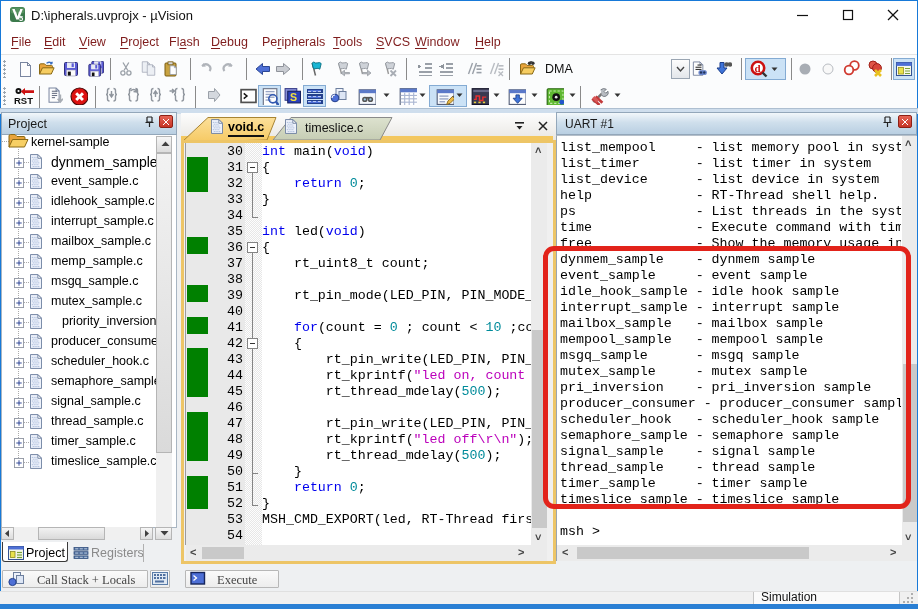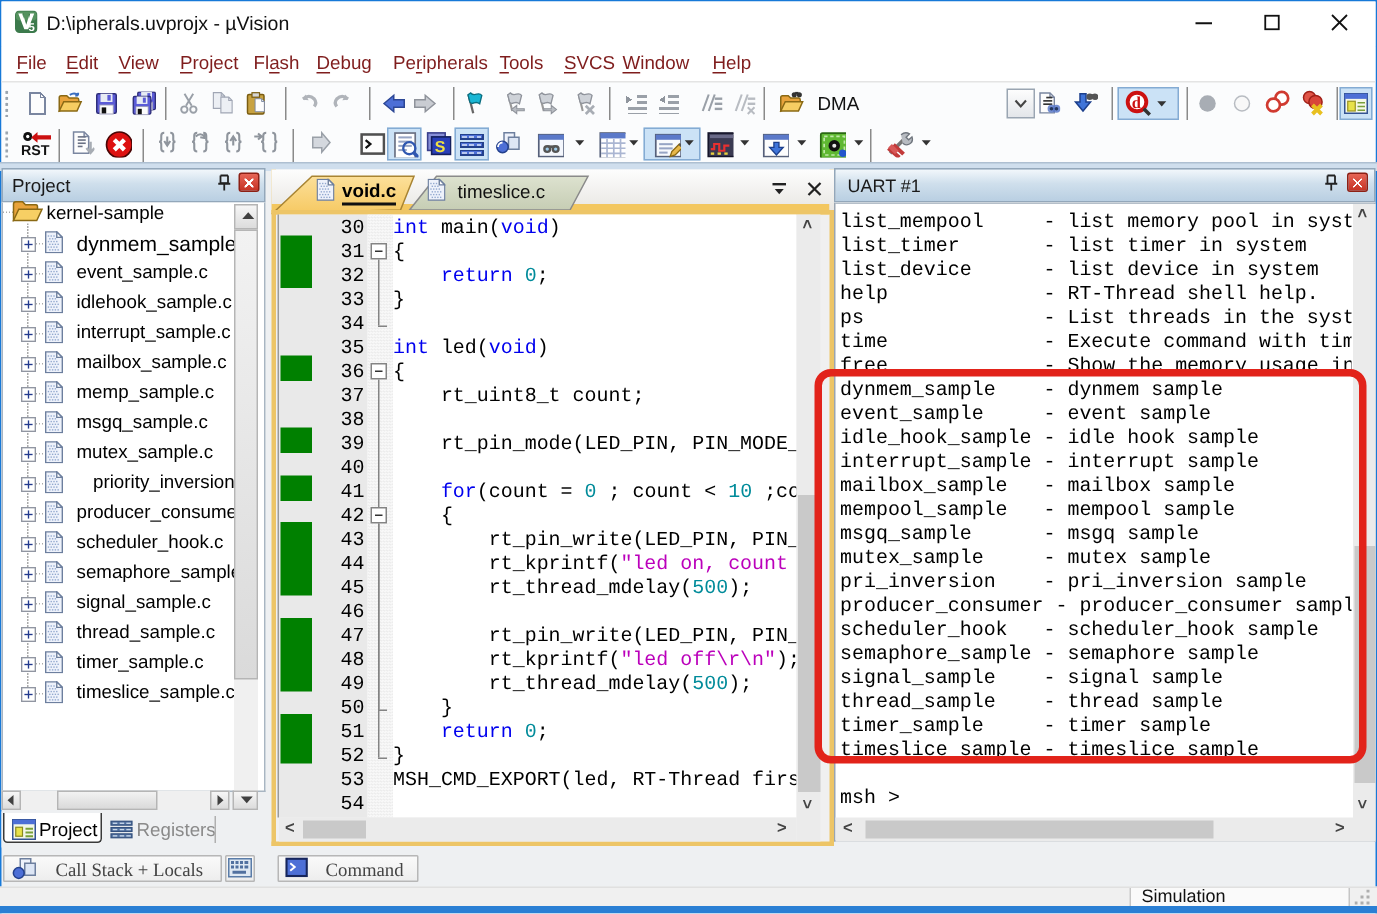--- a/index.html
+++ b/index.html
@@ -1584,21 +1584,21 @@
         <rect x="11" y="3" width="2.5" height="2"></rect>
         <rect x="2" y="6" width="2" height="2"></rect>
         <rect x="5" y="6" width="2" height="2"></rect>
         <rect x="8" y="6" width="2" height="2"></rect>
         <rect x="11" y="6" width="2.5" height="2"></rect>
         <rect x="3" y="9.5" width="9" height="2"></rect>
       </g>
     </svg>
   </div>
 <div class="cbar" style="left:185px;width:94px;">
-    <span class="tx" style="left:31px;">Command</span>
+    <span class="tx" style="left:31px;">Execute</span>
   </div>
 <div class="ab" id="cmdic" style="left:190px;top:571px;">
     <svg width="16" height="15" viewBox="0 0 16 15">
       <rect x="1" y="1.5" width="13.5" height="11.5" fill="#4d6fd6" stroke="#16255c" stroke-width="1.4"></rect>
       <path d="M3.5 4.5 L6.5 7 L3.5 9.5" fill="none" stroke="#fff" stroke-width="1.3"></path>
     </svg>
   </div>
 
 <div class="ab" id="statusbar"></div>
 <div class="ab" id="simcell">

